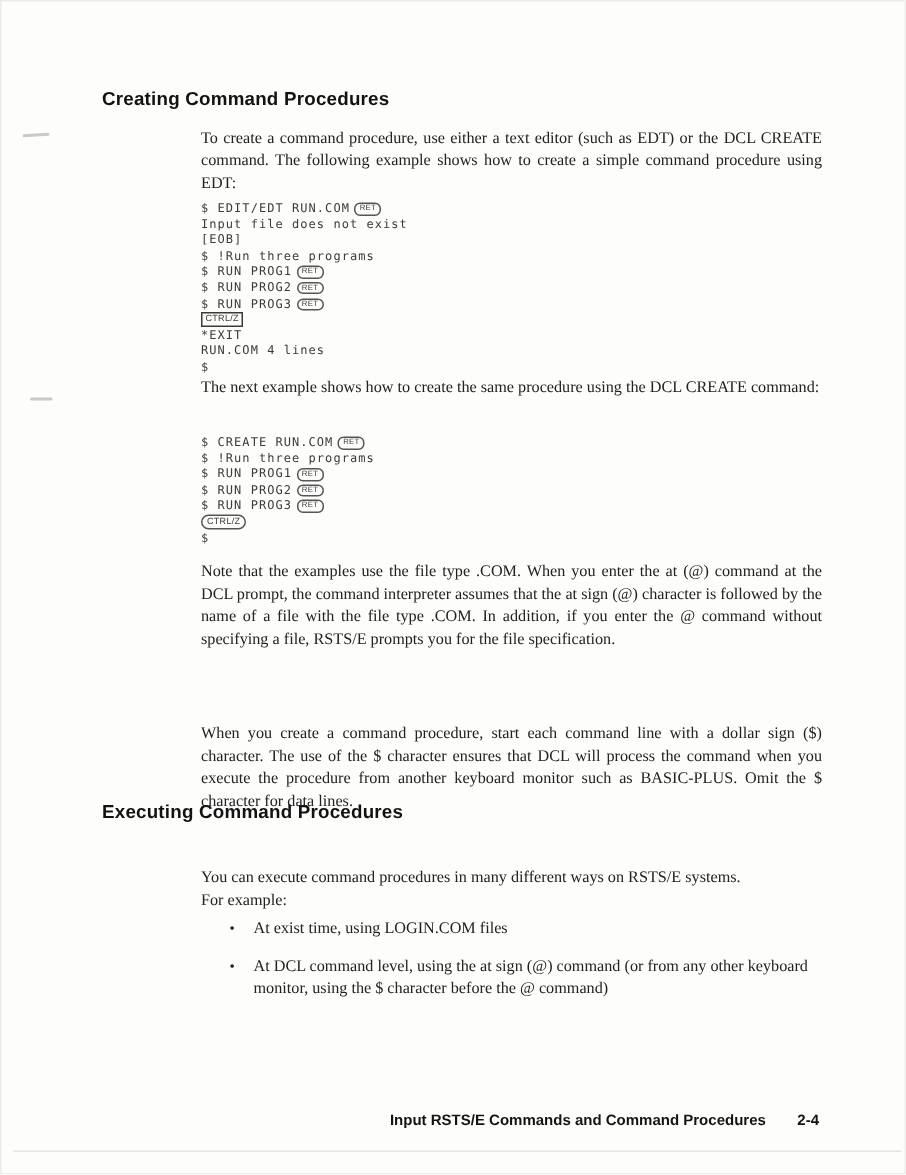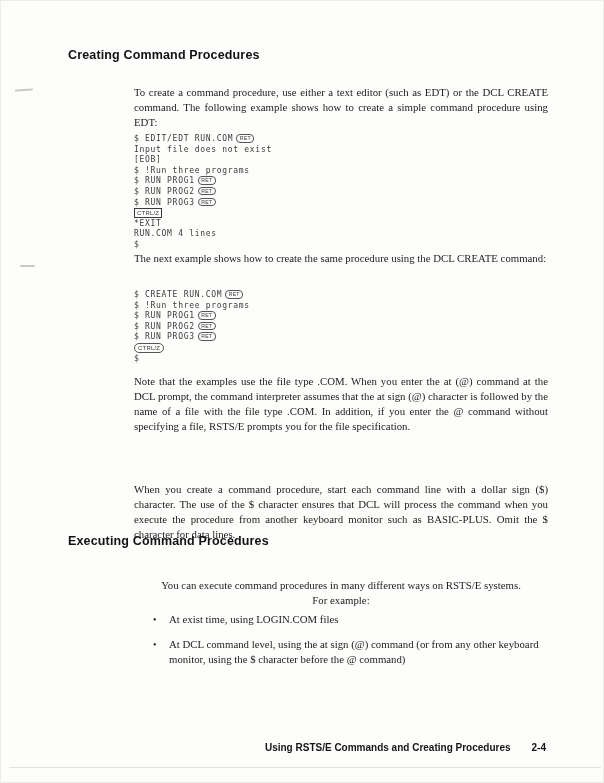--- a/index.html
+++ b/index.html
@@ -21,21 +21,21 @@
     letter-spacing:0.15px;
     color:#121212;
     margin:0;
   }
   .para{
     position:absolute;left:133px;width:414px;
     font-size:10.8px;line-height:15px;
     text-align:justify;
     color:#222222;
   }
-  .para.nojust{text-align:center;}
+  .para.nojust{text-align:left;}
   .code{
     position:absolute;left:133px;
     font-family:"DejaVu Sans Mono", monospace;
     font-size:8px;line-height:10.6px;
     letter-spacing:0.7px;
     color:#3b3b3b;
     white-space:pre;
   }
   .code-line{height:10.6px;}
   .key-badge{
@@ -98,21 +98,21 @@
   .scan-mark.m2{left:19px;top:264px;width:15px;}
 </style>
 </head>
 <body>
 
 <div class="page">
 
   <div class="scan-mark m1"></div>
   <div class="scan-mark m2"></div>
 
-  <h2 class="heading" style="top:47px;text-align:right;">Creating Command Procedures</h2>
+  <h2 class="heading" style="top:58px;text-align:right;">Creating Command Procedures</h2>
 
   <div class="para" style="top:84px;">To create a command procedure, use either a text editor (such as EDT) or the DCL CREATE command. The following example shows how to create a simple command procedure using EDT:</div>
 
   <div class="code" style="top:133px;"><div class="code-line"><span>$ EDIT/EDT RUN.COM</span><span class="key-badge ret">RET</span></div><div class="code-line"><span>Input file does not exist</span></div><div class="code-line"><span>[EOB]</span></div><div class="code-line"><span>$ !Run three programs</span></div><div class="code-line"><span>$ RUN PROG1</span><span class="key-badge ret">RET</span></div><div class="code-line"><span>$ RUN PROG2</span><span class="key-badge ret">RET</span></div><div class="code-line"><span>$ RUN PROG3</span><span class="key-badge ret">RET</span></div><div class="code-line"><span class="key-badge rect">CTRL/Z</span></div><div class="code-line"><span>*EXIT</span></div><div class="code-line"><span>RUN.COM 4 lines</span></div><div class="code-line"><span>$</span></div></div>
 
   <div class="para" style="top:250px;">The next example shows how to create the same procedure using the DCL CREATE command:</div>
 
   <div class="code" style="top:289px;"><div class="code-line"><span>$ CREATE RUN.COM</span><span class="key-badge ret">RET</span></div><div class="code-line"><span>$ !Run three programs</span></div><div class="code-line"><span>$ RUN PROG1</span><span class="key-badge ret">RET</span></div><div class="code-line"><span>$ RUN PROG2</span><span class="key-badge ret">RET</span></div><div class="code-line"><span>$ RUN PROG3</span><span class="key-badge ret">RET</span></div><div class="code-line"><span class="key-badge round">CTRL/Z</span></div><div class="code-line"><span>$</span></div></div>
 
   <div class="para" style="top:373px;">Note that the examples use the file type .COM. When you enter the at (@) command at the DCL prompt, the command interpreter assumes that the at sign (@) character is followed by the name of a file with the file type .COM. In addition, if you enter the @ command without specifying a file, RSTS/E prompts you for the file specification.</div>
@@ -125,19 +125,19 @@
   <div class="para nojust" style="top:577px;">You can execute command procedures in many different ways on RSTS/E systems.</div>
 
   <div class="para nojust" style="top:592px;">For example:</div>
 
   <ul class="bullet-list">
       <li class="bullet-item"><span class="bullet-dot">•</span><span>At exist time, using LOGIN.COM files</span></li>
       <li class="bullet-item"><span class="bullet-dot">•</span><span>At DCL command level, using the at sign (@) command (or from any other keyboard monitor, using the $ character before the @ command)</span></li>
     </ul>
 
   <div class="footer">
-    <span>Using RSTS/E Commands and Creating Procedures</span>
+    <span>Input RSTS/E Commands and Command Procedures</span>
     <span>2-4</span>
   </div>
 
   <div class="bottom-rule"></div>
 
 </div>
 
 </body></html>

